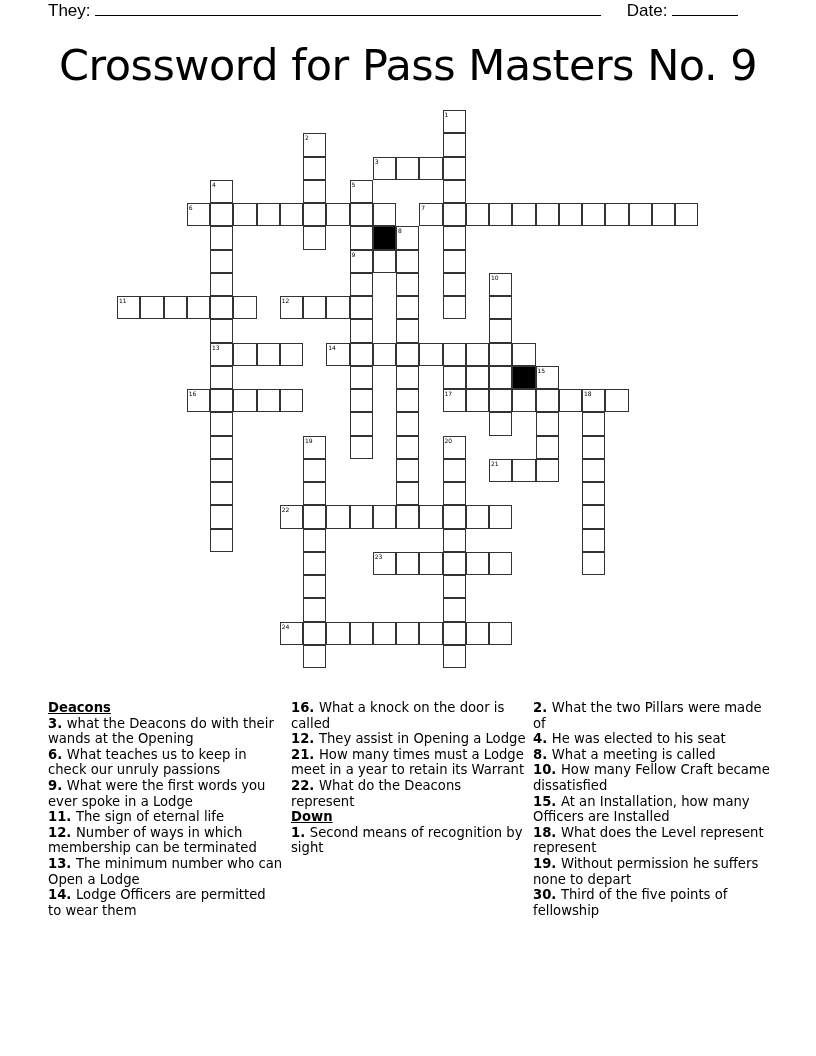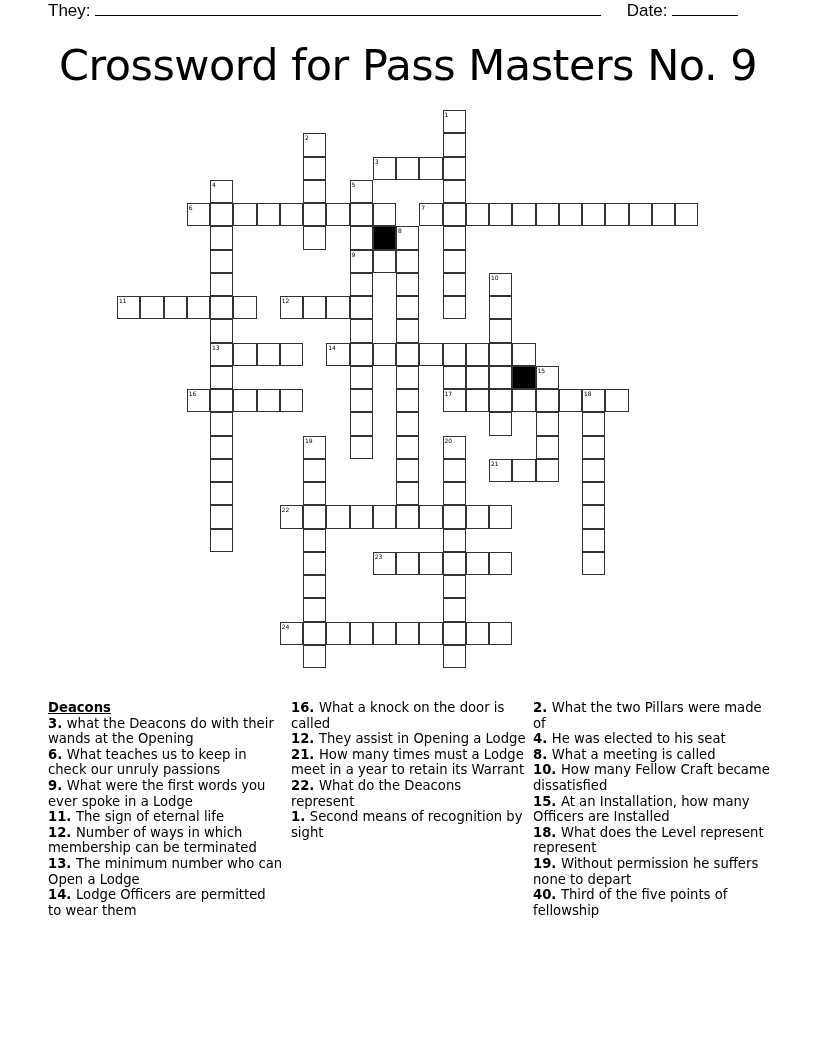--- a/index.html
+++ b/index.html
@@ -262,27 +262,28 @@
       <div class="clue"><b>13. </b>The minimum number who can Open a Lodge</div>
       <div class="clue"><b>14. </b>Lodge Officers are permitted to wear them</div>
     </div>
 </div>
 <div class="clues col2">
   <div id="col2-list">
       <div class="clue"><b>16. </b>What a knock on the door is called</div>
       <div class="clue"><b>12. </b>They assist in Opening a Lodge</div>
       <div class="clue"><b>21. </b>How many times must a Lodge meet in a year to retain its Warrant</div>
       <div class="clue"><b>22. </b>What do the Deacons represent</div>
+      <div class="sect">Down</div>
       <div class="clue"><b>1. </b>Second means of recognition by sight</div>
     </div>
 </div>
 <div class="clues col3">
   <div id="col3-list">
       <div class="clue"><b>2. </b>What the two Pillars were made of</div>
       <div class="clue"><b>4. </b>He was elected to his seat</div>
       <div class="clue"><b>8. </b>What a meeting is called</div>
       <div class="clue"><b>10. </b>How many Fellow Craft became dissatisfied</div>
       <div class="clue"><b>15. </b>At an Installation, how many Officers are Installed</div>
       <div class="clue"><b>18. </b>What does the Level represent represent</div>
       <div class="clue"><b>19. </b>Without permission he suffers none to depart</div>
-      <div class="clue"><b>40. </b>Third of the five points of fellowship</div>
+      <div class="clue"><b>30. </b>Third of the five points of fellowship</div>
     </div>
 </div>
 
 </body></html>

